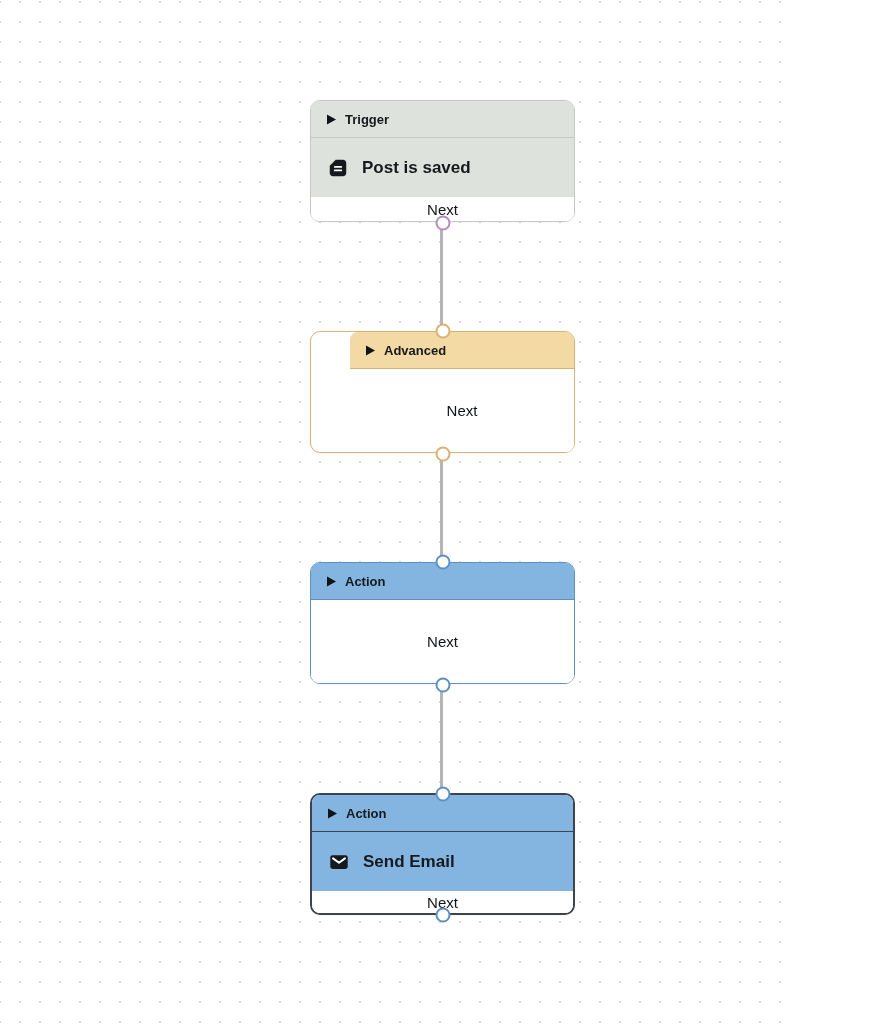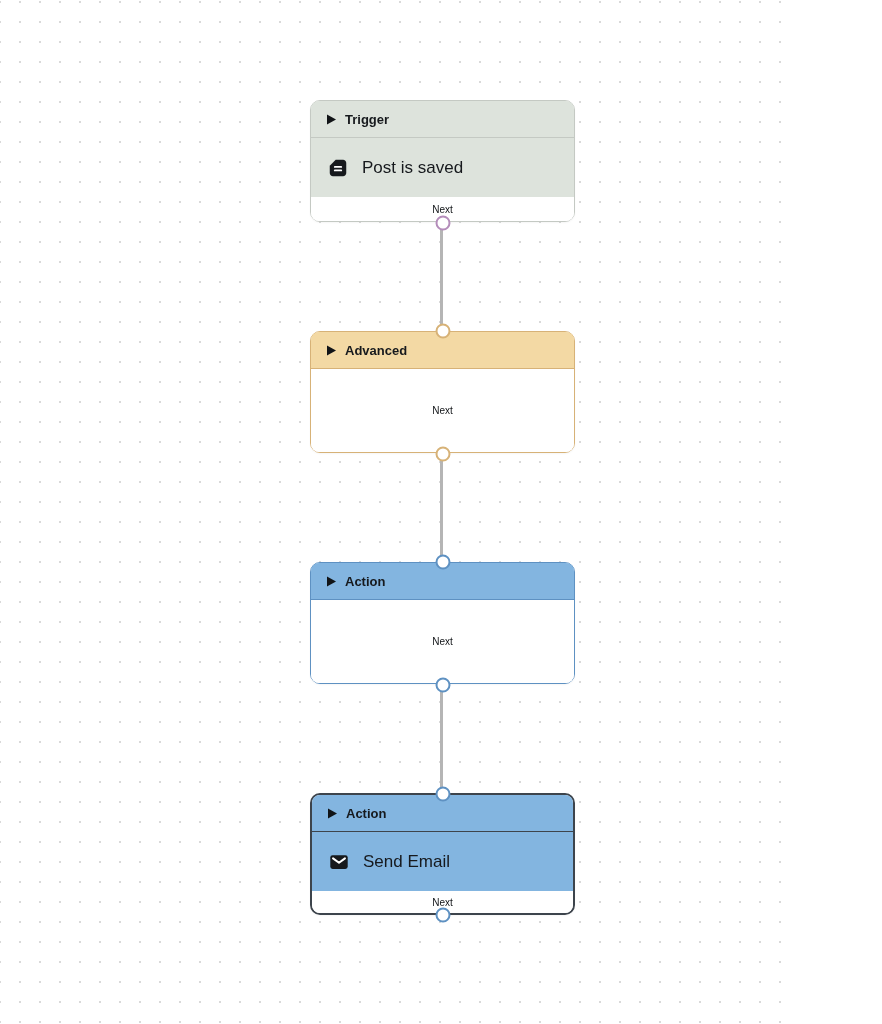--- a/index.html
+++ b/index.html
@@ -27,45 +27,45 @@
     box-sizing: border-box;
     border: 1.5px solid var(--border, #c4c9c3);
     border-radius: 10px;
     background: #ffffff;
     display: flex; flex-direction: column;
     z-index: 2;
     box-shadow: 0 1px 2px rgba(0,0,0,0.04);
   }
   .node.selected { border-width: 2px; }
   .node-1 { top: 100px; }
-  .node-2 { top: 331px; }
+  .node-2 { top: 331px; padding-left: 39px; }
   .node-3 { top: 562px; }
   .node-4 { top: 793px; }
   .node-header {
     height: 36px; flex: 0 0 36px;
     background: var(--bg);
     border-bottom: 1px solid var(--border);
     border-radius: 8px 8px 0 0;
     display: flex; align-items: center;
     padding: 0 16px; gap: 9px;
     font-size: 13px; font-weight: 600;
   }
   .node-body {
     height: 59px; flex: 0 0 59px;
     background: var(--bg);
     display: flex; align-items: center;
     padding: 0 16px; gap: 13px;
-    font-size: 17px; font-weight: 400;
+    font-size: 17px; font-weight: 700;
   }
   .node-footer {
     flex: 1 1 auto;
     background: #ffffff;
     border-radius: 0 0 8px 8px;
     display: flex; align-items: center; justify-content: center;
-    font-size: 10px; font-weight: 500; color: #111417;
+    font-size: 15px; font-weight: 500; color: #111417;
   }
   .port {
     position: absolute; left: 50%;
     width: 11px; height: 11px; border-radius: 50%;
     background: #ffffff; box-sizing: content-box;
     border: 2.5px solid #999; z-index: 3;
   }
   .port-in  { top: -1.5px; transform: translate(-50%, -50%); border-color: var(--port-in, #999); }
   .port-out { bottom: -1.5px; transform: translate(-50%, 50%); border-color: var(--port-out, #999); }
   .tri-icon { display: inline-flex; flex: 0 0 auto; }

